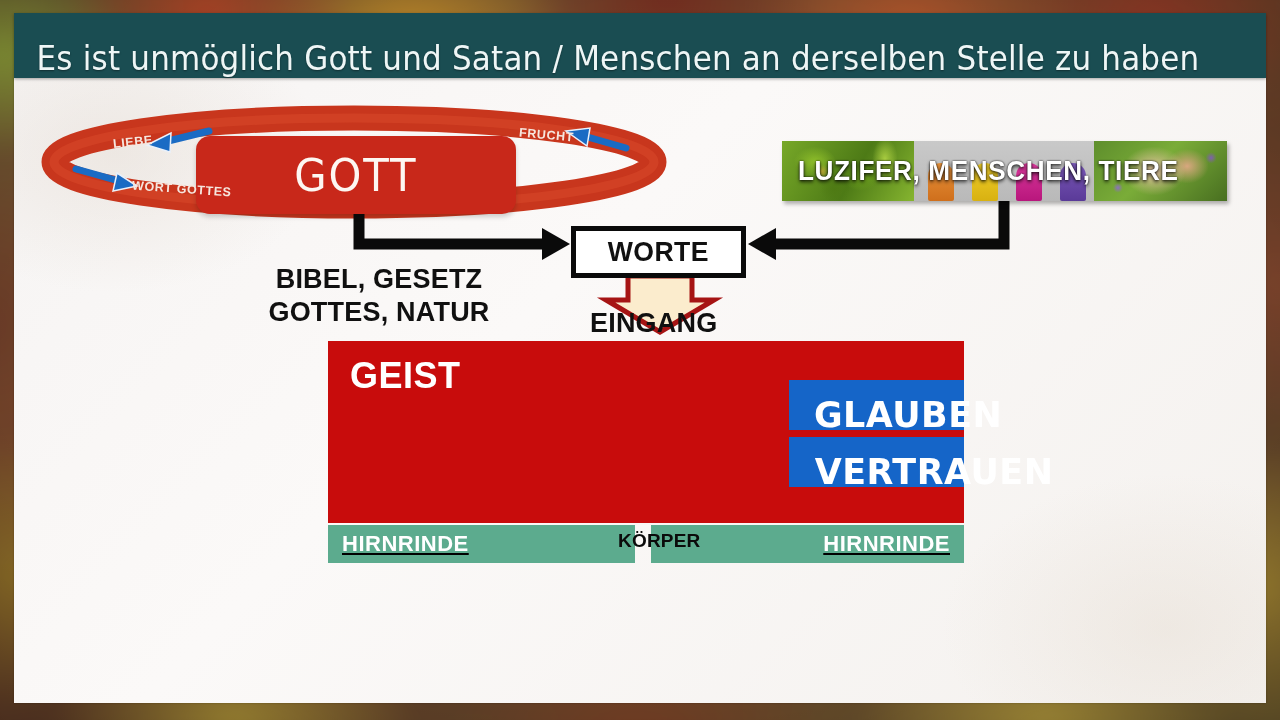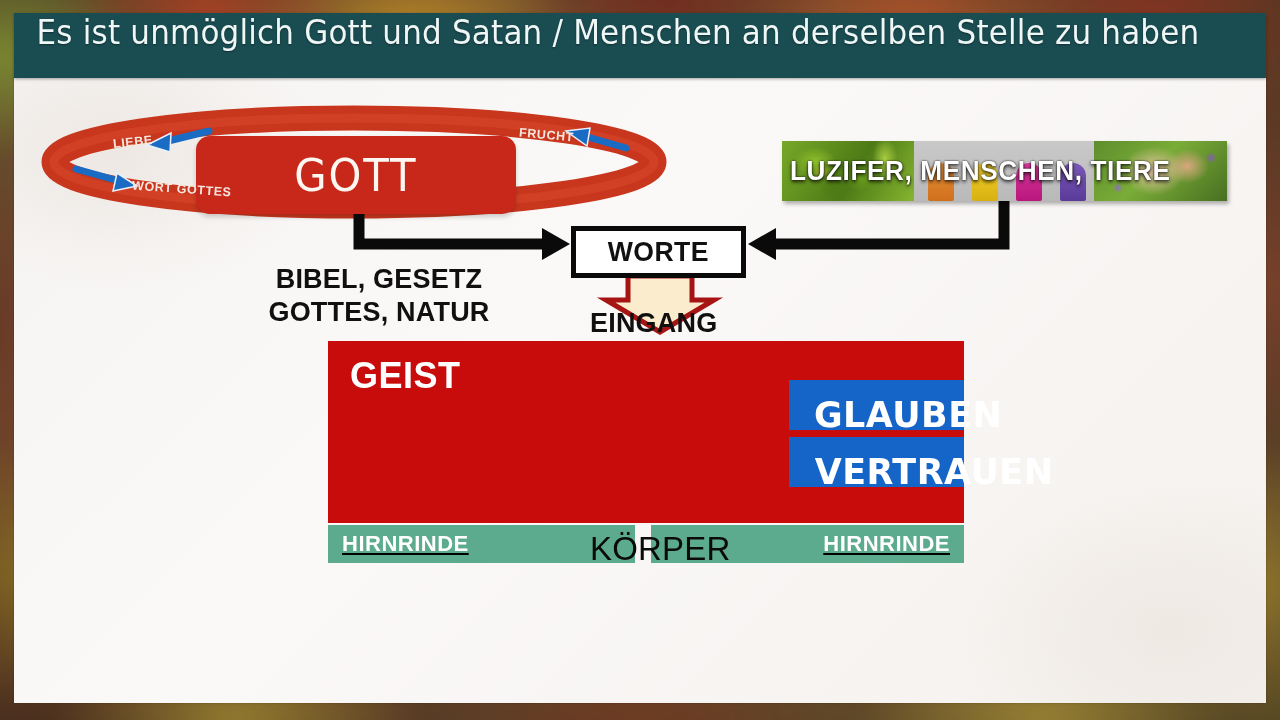--- a/index.html
+++ b/index.html
@@ -48,21 +48,21 @@
     content:""; position:absolute; inset:0; pointer-events:none;
     background:
       radial-gradient(ellipse 300px 200px at 8% 12%, rgba(225,215,205,.45), transparent 70%),
       radial-gradient(ellipse 320px 220px at 92% 88%, rgba(228,218,206,.4), transparent 70%);
   }
 
   
   #titlebar{
     position:absolute; left:14px; top:13px; width:1252px; height:65px;
     background:#1a4d52;
-    display:flex; align-items:flex-start;
+    display:flex; align-items:flex-end;
     box-shadow:0 1px 3px rgba(0,0,0,.35);
     z-index:5;
   }
   #titlebar .title{
     color:#eef6f6;
     font-size:33px;
     font-weight:400;
     letter-spacing:.2px;
     padding-left:24px;
     white-space:nowrap;
@@ -130,21 +130,21 @@
     width:133px;
     background:
       radial-gradient(ellipse 44px 34px at 45% 50%, #e8c3a4, transparent 72%),
       radial-gradient(ellipse 30px 24px at 70% 42%, #d8a77f, transparent 72%),
       radial-gradient(circle 8px at 88% 28%, #7f5fb0, transparent 70%),
       radial-gradient(circle 7px at 18% 78%, #8c6fc0, transparent 70%),
       linear-gradient(135deg,#5e8e2c,#7aac38 45%,#486f20);
   }
   #luz-text{
     position:absolute; inset:0; display:flex; align-items:center;
-    padding-left:2px; z-index:2;
+    padding-left:10px; z-index:2;
   }
   #luz-text .t{
     color:#fff; font-size:27px; font-weight:700; letter-spacing:.6px;
     font-family:"Liberation Sans", sans-serif;
     text-shadow:0 2px 4px rgba(0,0,0,.75), 0 0 2px rgba(0,0,0,.9);
     transform:scaleX(.97);
   }
 
   
   #worte-box{
@@ -182,21 +182,21 @@
   #box-vertrauen{ top:64px; }
   .blue-box .t{ color:#fff; font-size:26px; font-weight:400; letter-spacing:.4px; font-family:"DejaVu Sans",sans-serif; transform:scaleX(.97); }
 
   
   #green-bar{ position:absolute; left:314px; top:447px; width:636px; height:38px; z-index:3; }
   .green-seg{ position:absolute; top:0; height:100%; background:#5cab8e; display:flex; align-items:center;text-decoration:underline; }
   #green-left{ left:0; width:307px; }
   #green-right{ left:323px; width:313px; justify-content:flex-end; }
   .green-seg .t{ color:#fff; font-size:22px; font-weight:700; letter-spacing:.5px; padding:0 14px; }
   #lbl-koerper{
-    left:576px; top:452px; font-size:33px; font-weight:400; color:#0b0b0b; letter-spacing:.2px; z-index:5;
+    left:604px; top:452px; font-size:19px; font-weight:700; color:#0b0b0b; letter-spacing:.2px; z-index:5;
   }
 </style>
 </head>
 <body>
 
 <div id="backdrop"></div>
 <div id="vignette"></div>
 
 <div id="titlebar">
   <div class="title">Es ist unmöglich Gott und Satan / Menschen an derselben Stelle zu haben</div>

